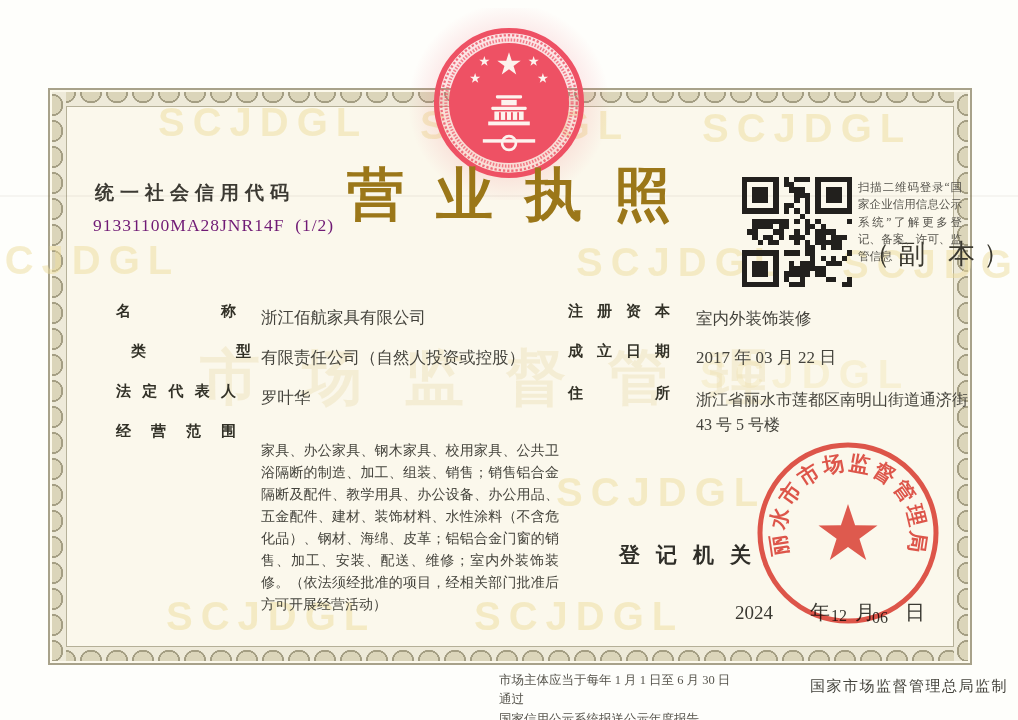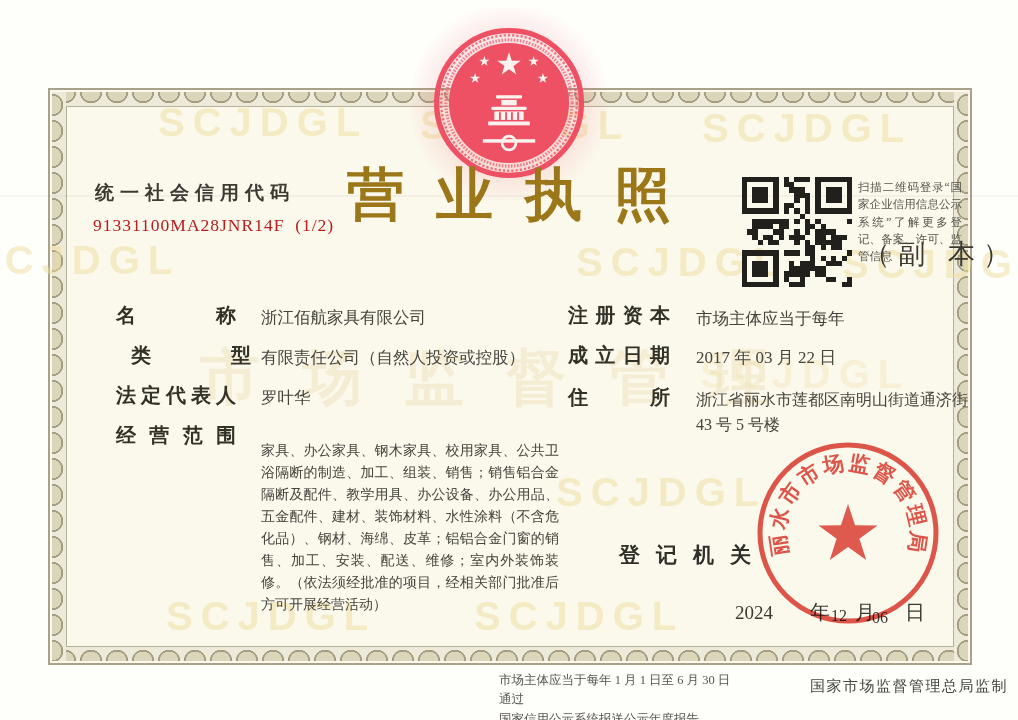--- a/index.html
+++ b/index.html
@@ -34,36 +34,36 @@
   
   .emblem{position:absolute;left:427px;top:26px;width:164px;height:154px;z-index:4;}
   .emblem-glow{position:absolute;left:407px;top:8px;width:204px;height:192px;z-index:3;
       background:radial-gradient(circle,rgba(238,81,99,.16) 0 45%,rgba(238,81,99,0) 72%);}
 
   
   .credit-label{position:absolute;left:95px;top:180px;z-index:5;
       font-family:"Liberation Sans",sans-serif;font-weight:700;font-size:19px;
       letter-spacing:6px;color:#3c3a33;}
   .credit-code{position:absolute;left:93px;top:215px;z-index:5;font-size:17.5px;
-      letter-spacing:1px;color:#b91c1c;}
+      letter-spacing:1px;color:#701a75;}
   .title{position:absolute;left:0;top:157px;width:1018px;text-align:center;z-index:5;
       font-family:"Liberation Sans",sans-serif;font-weight:900;font-size:57px;
       color:#9b7719;letter-spacing:32px;text-indent:32px;}
   .subtitle{position:absolute;left:0;top:236px;width:1018px;text-align:right;z-index:5;
       font-size:27px;color:#3a382f;letter-spacing:8px;text-indent:8px;}
 
   
   .qr{position:absolute;left:742px;top:177px;width:110px;height:110px;z-index:5;}
   .qr svg{width:110px;height:110px;display:block;}
   .qr-caption{position:absolute;left:858px;top:179px;width:104px;z-index:5;
       font-size:11.5px;line-height:1.5;color:#56544d;text-align:justify;}
 
   
   .flabel{position:absolute;z-index:5;display:block;width:120px;
-      font-family:Liberation Mono, monospace;font-weight:700;font-size:20px;
+      font-family:Liberation Mono, monospace;font-weight:700;font-size:15px;
       color:#323127;text-align:justify;text-align-last:justify;}
   .flabel.r{width:102px;}
   .fvalue{position:absolute;z-index:5;font-size:16.5px;color:#44433c;line-height:1.55;margin-left:12px;}
 
   .lbl-name{left:116px;top:302px;}     .val-name{left:249px;top:305px;}
   .lbl-type{left:131px;top:342px;}     .val-type{left:249px;top:345px;}
   .lbl-legal{left:116px;top:382px;}    .val-legal{left:249px;top:385px;}
   .lbl-scope{left:116px;top:422px;}    .val-scope{left:249px;top:440px;width:298px;font-size:14px;text-align:justify;line-height:1.57;}
   .lbl-cap{left:568px;top:302px;}      .val-cap{left:684px;top:306px;}
   .lbl-est{left:568px;top:342px;}      .val-est{left:684px;top:345px;font-size:17px;}
@@ -378,21 +378,21 @@
   <span class="flabel lbl-name">名称</span>
   <span class="fvalue val-name">浙江佰航家具有限公司</span>
   <span class="flabel lbl-type">类型</span>
   <span class="fvalue val-type">有限责任公司（自然人投资或控股）</span>
   <span class="flabel lbl-legal">法定代表人</span>
   <span class="fvalue val-legal">罗叶华</span>
   <span class="flabel lbl-scope">经营范围</span>
   <span class="fvalue val-scope">家具、办公家具、钢木家具、校用家具、公共卫浴隔断的制造、加工、组装、销售；销售铝合金隔断及配件、教学用具、办公设备、办公用品、五金配件、建材、装饰材料、水性涂料（不含危化品）、钢材、海绵、皮革；铝铝合金门窗的销售、加工、安装、配送、维修；室内外装饰装修。（依法须经批准的项目，经相关部门批准后方可开展经营活动）</span>
 
   <span class="flabel r lbl-cap">注册资本</span>
-  <span class="fvalue val-cap">市场主体应当于每年</span>
+  <span class="fvalue val-cap">室内外装饰装修</span>
   <span class="flabel r lbl-est">成立日期</span>
   <span class="fvalue val-est">2017 年 03 月 22 日</span>
   <span class="flabel r lbl-addr">住所</span>
   <span class="fvalue val-addr">浙江省丽水市莲都区南明山街道通济街 43 号 5 号楼</span>
 
   <div class="reg-label">登记机关</div>
   <svg class="seal" viewBox="0 0 192 192" aria-hidden="true">
     <defs>
       <path id="sealArc" d="M 38.9 122.6 A 63 63 0 1 1 153.1 122.6" fill="none"></path>
     </defs>

